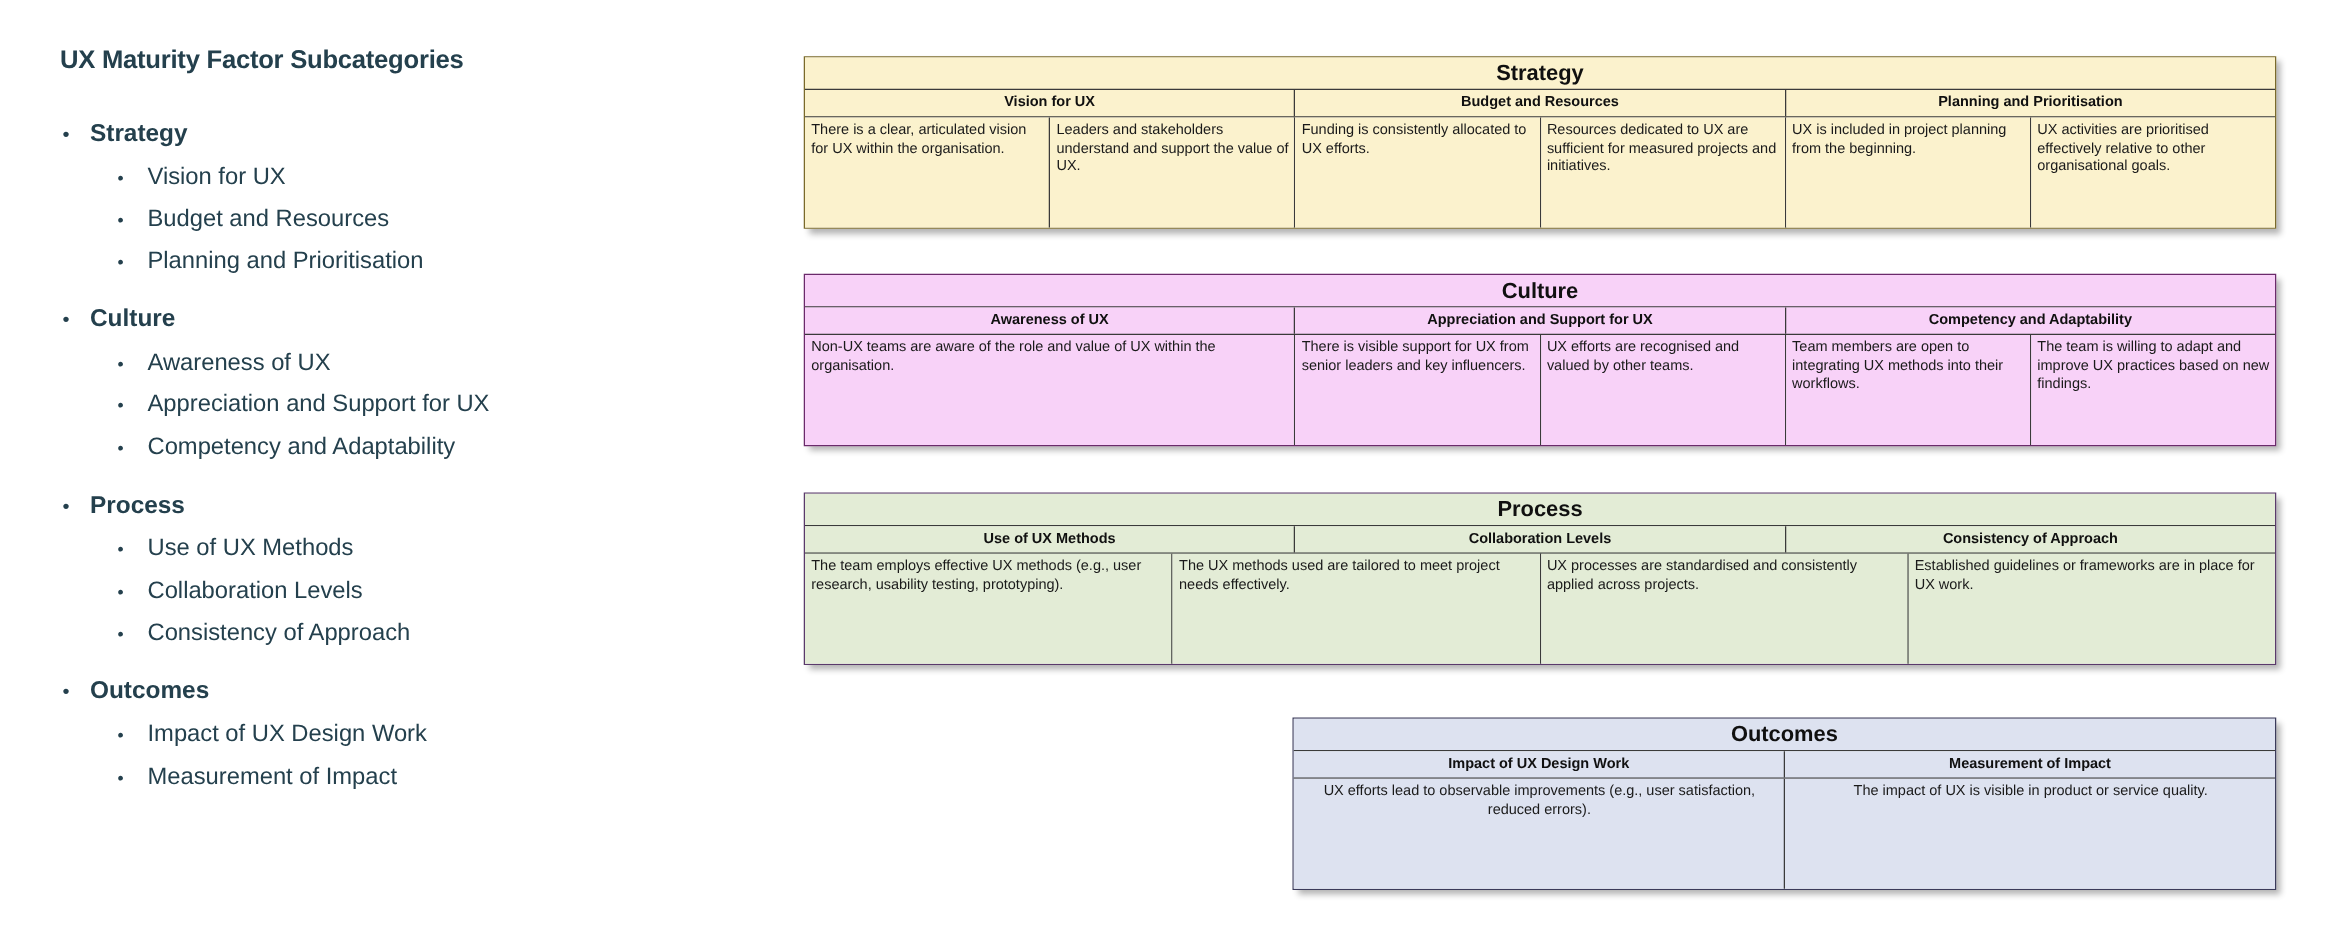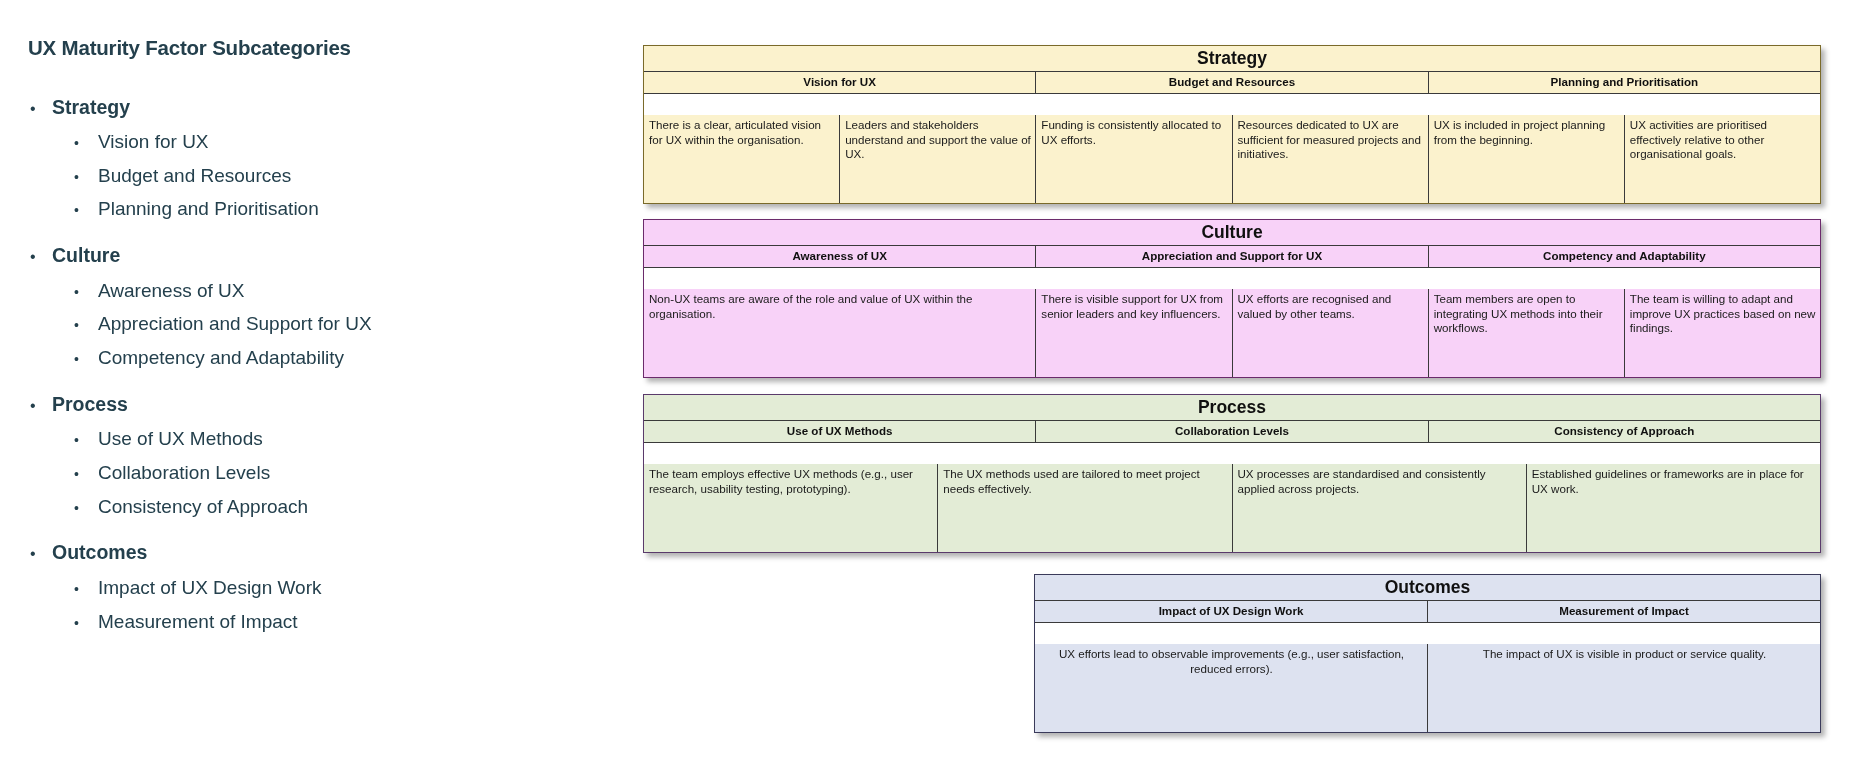--- a/index.html
+++ b/index.html
@@ -13,21 +13,21 @@
     height: 758px;
     font-family: "Liberation Sans", sans-serif;
     position: relative;
     overflow: hidden;
     color: #23414e;
   }
 
   
   #left-panel {
     position: absolute;
-    left: 28px;
+    left: 48px;
     top: 36px;
     width: 470px;
   }
   #page-title {
     font-size: 20.5px;
     font-weight: bold;
     color: #24404d;
     letter-spacing: -0.2px;
     margin: 0 0 34px 0;
     line-height: 1.2;
@@ -116,21 +116,20 @@
     line-height: 20px;
     border-right: 1.3px solid #3a3a3a;
     overflow: hidden;
     white-space: nowrap;
   }
   .subhead:last-child { border-right: none; }
 
   .tbl-cells {
     display: flex;
     box-sizing: border-box;
-    margin-top: 21px;
   }
   .cellgroup {
     flex: 1 1 0;
     display: flex;
     box-sizing: border-box;
     border-right: 1.3px solid #3a3a3a;
   }
   .cellgroup:last-child { border-right: none; }
   .cell {
     flex: 1 1 0;

